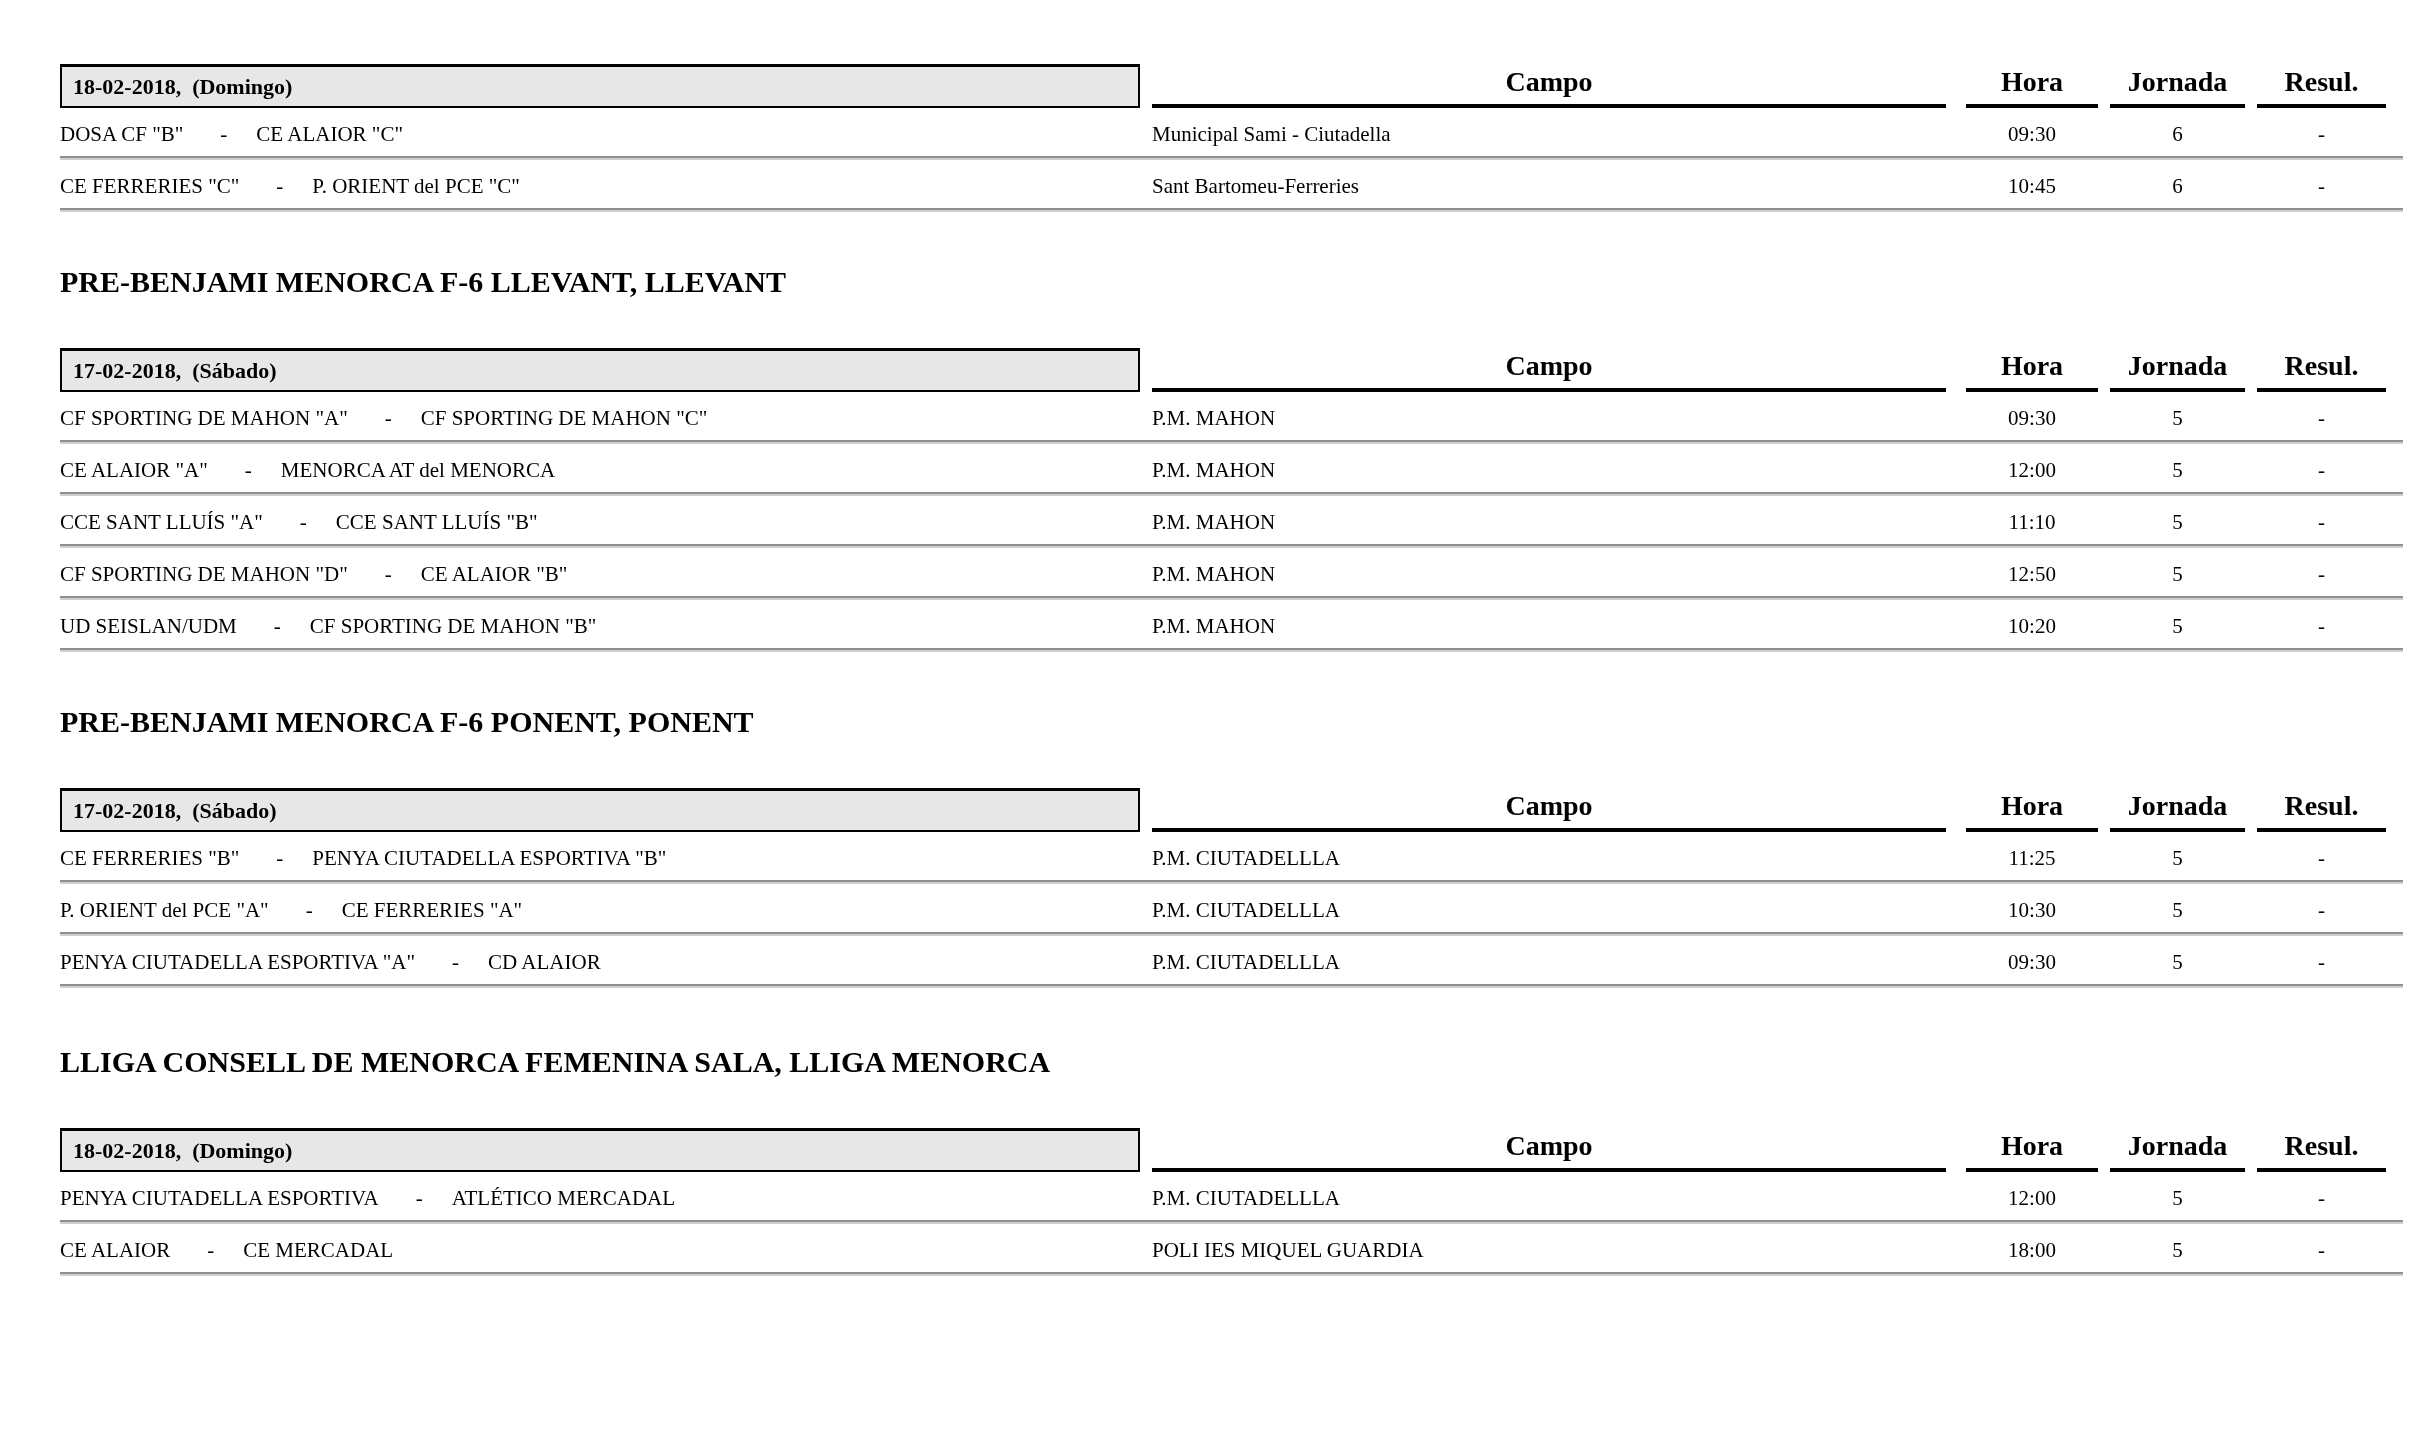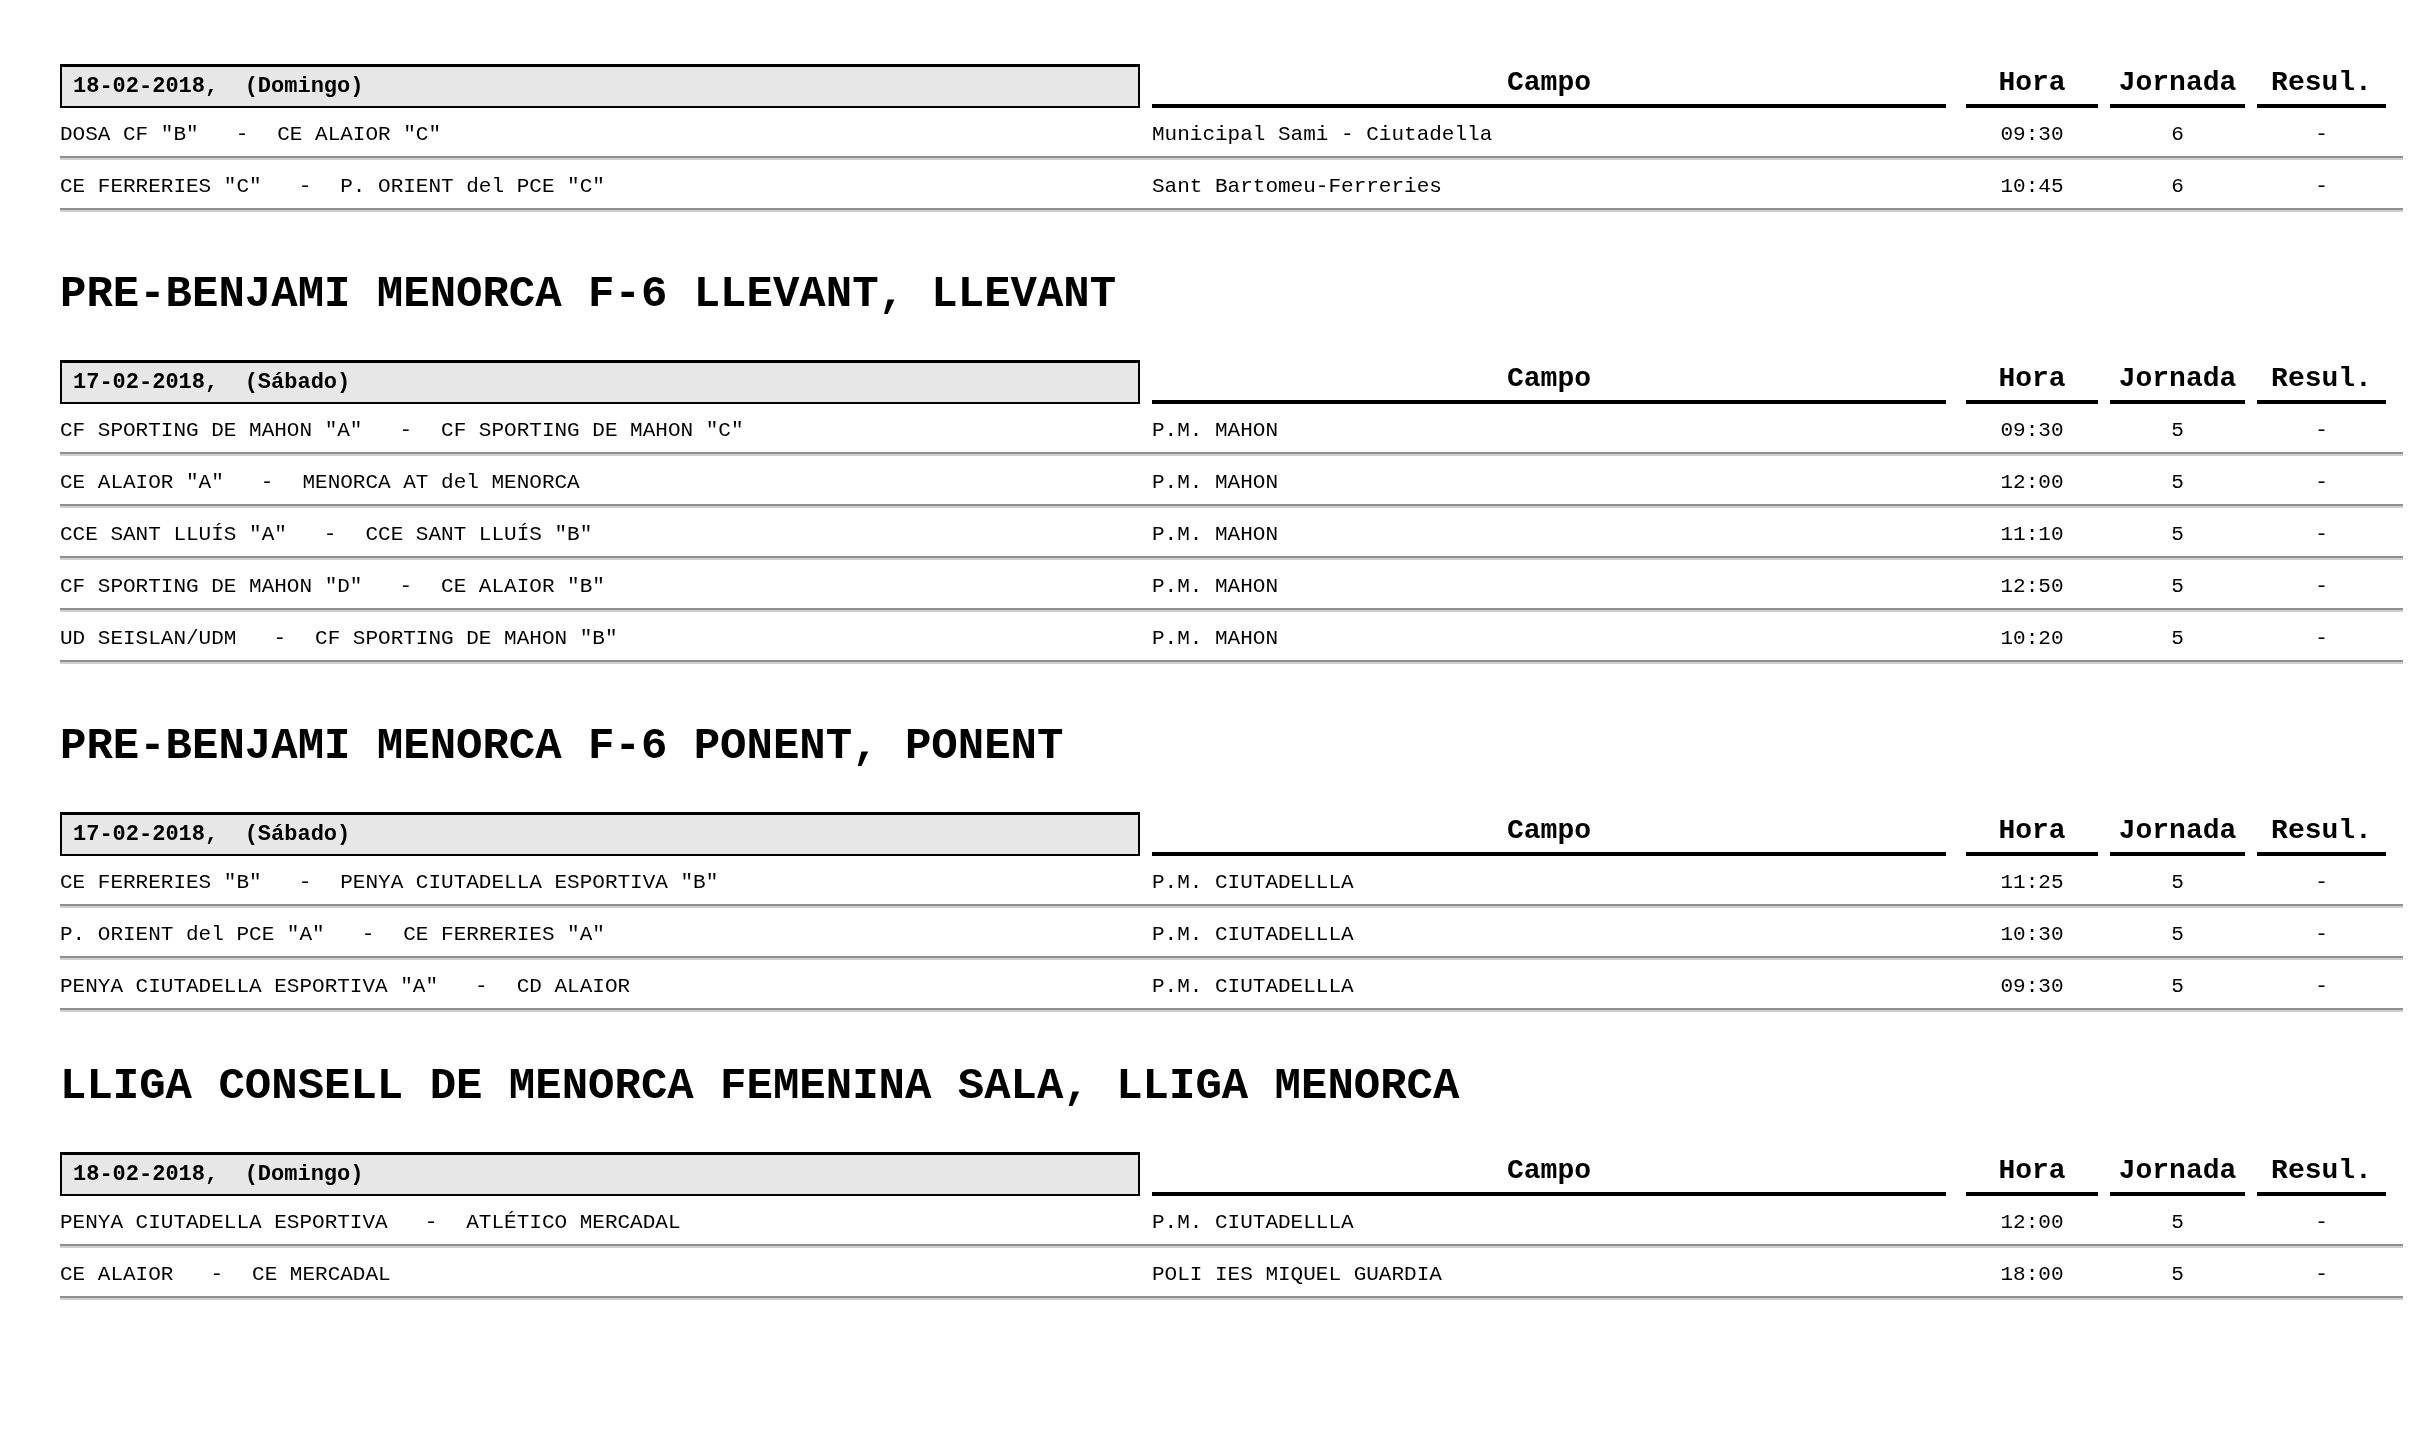--- a/index.html
+++ b/index.html
@@ -2,28 +2,28 @@
 <html><head>
 <meta charset="utf-8">
 <style>
   html, body { margin: 0; padding: 0; background: #ffffff; }
   .page {
     position: relative;
     width: 2417px;
     height: 1436px;
     background: #ffffff;
     color: #000000;
-    font-family: Liberation Mono, monospace;
+    font-family: Liberation Serif, serif;
     box-sizing: border-box;
     padding-top: 64px;
     overflow: hidden;
   }
   .league-title {
-    margin: 60px 0 0 60px;
-    font-size: 44px;
+    margin: 48px 0 0 60px;
+    font-size: 30px;
     line-height: 44px;
     font-weight: bold;
     white-space: pre;
   }
   .league-title.extra-gap { margin-top: 52px; }
   .sched-table {
     width: 2326px;
     margin-left: 60px;
   }
   .league + .league .sched-table, .league-title + .sched-table { margin-top: 44px; }

